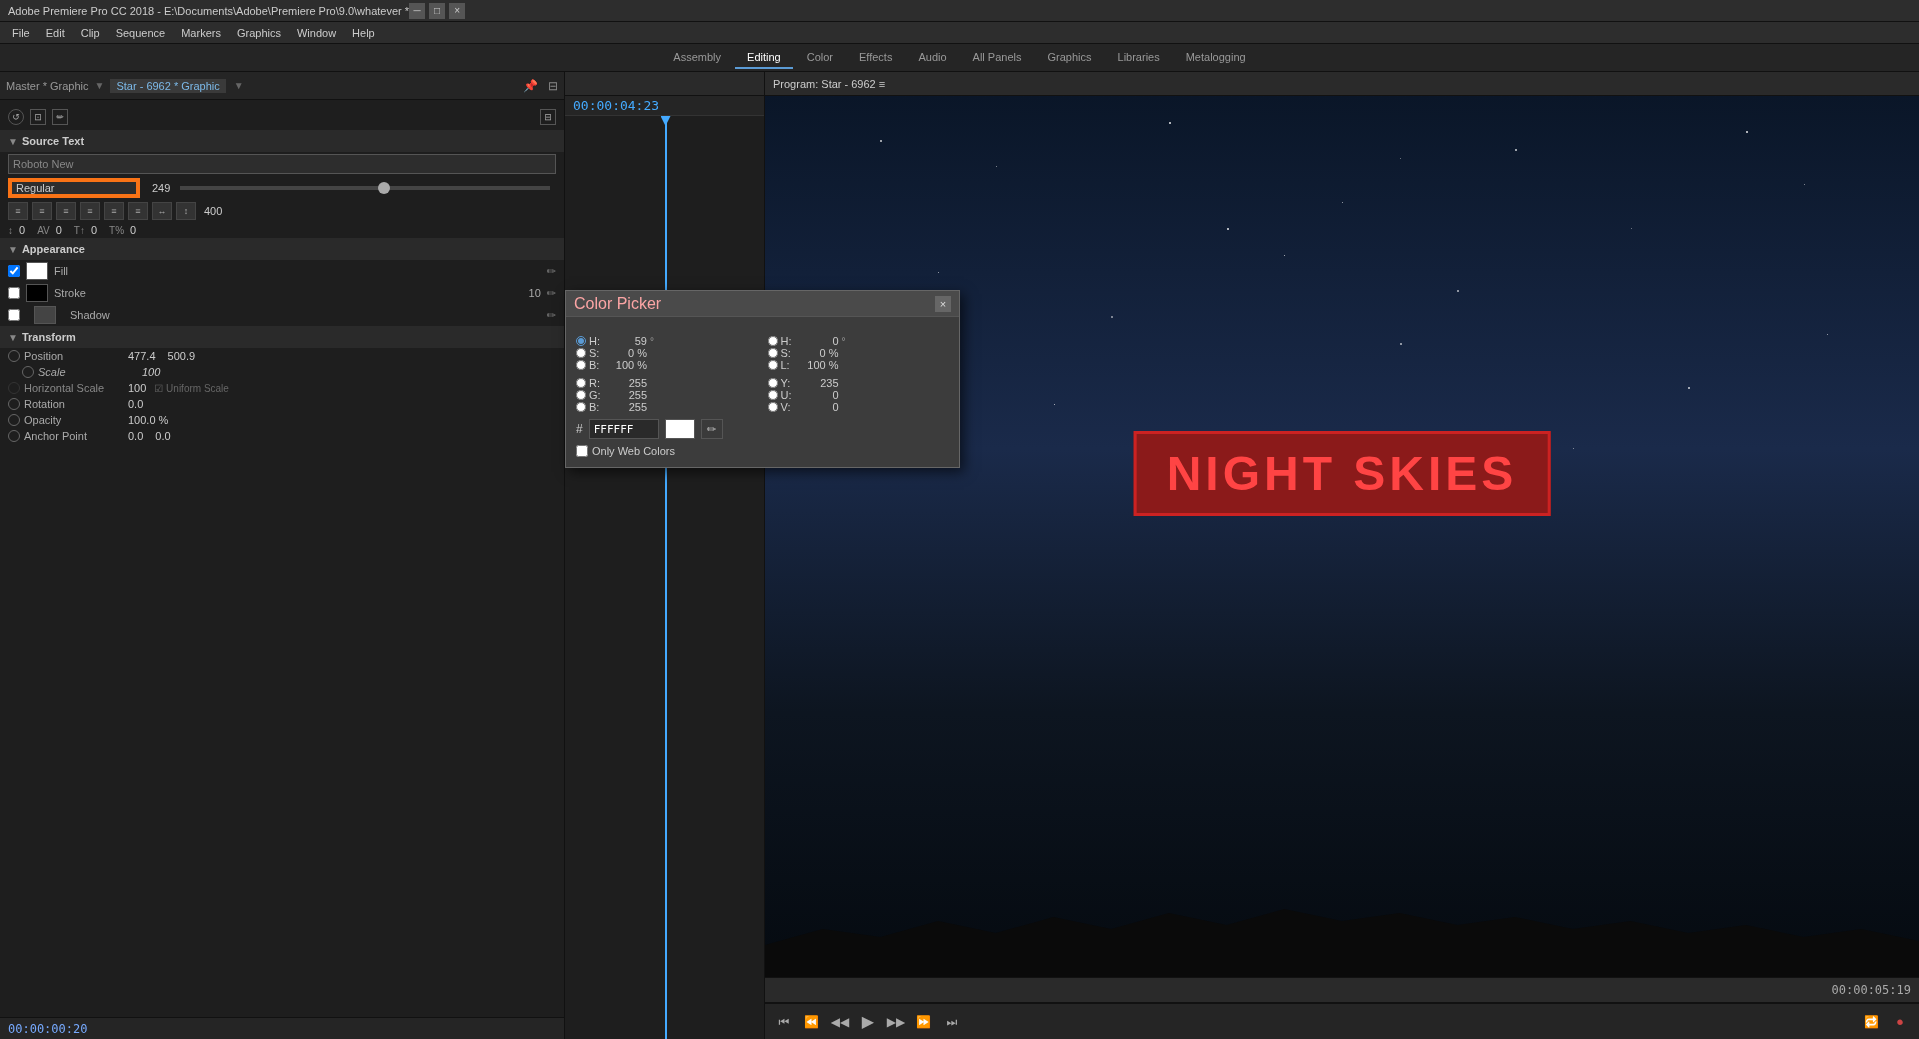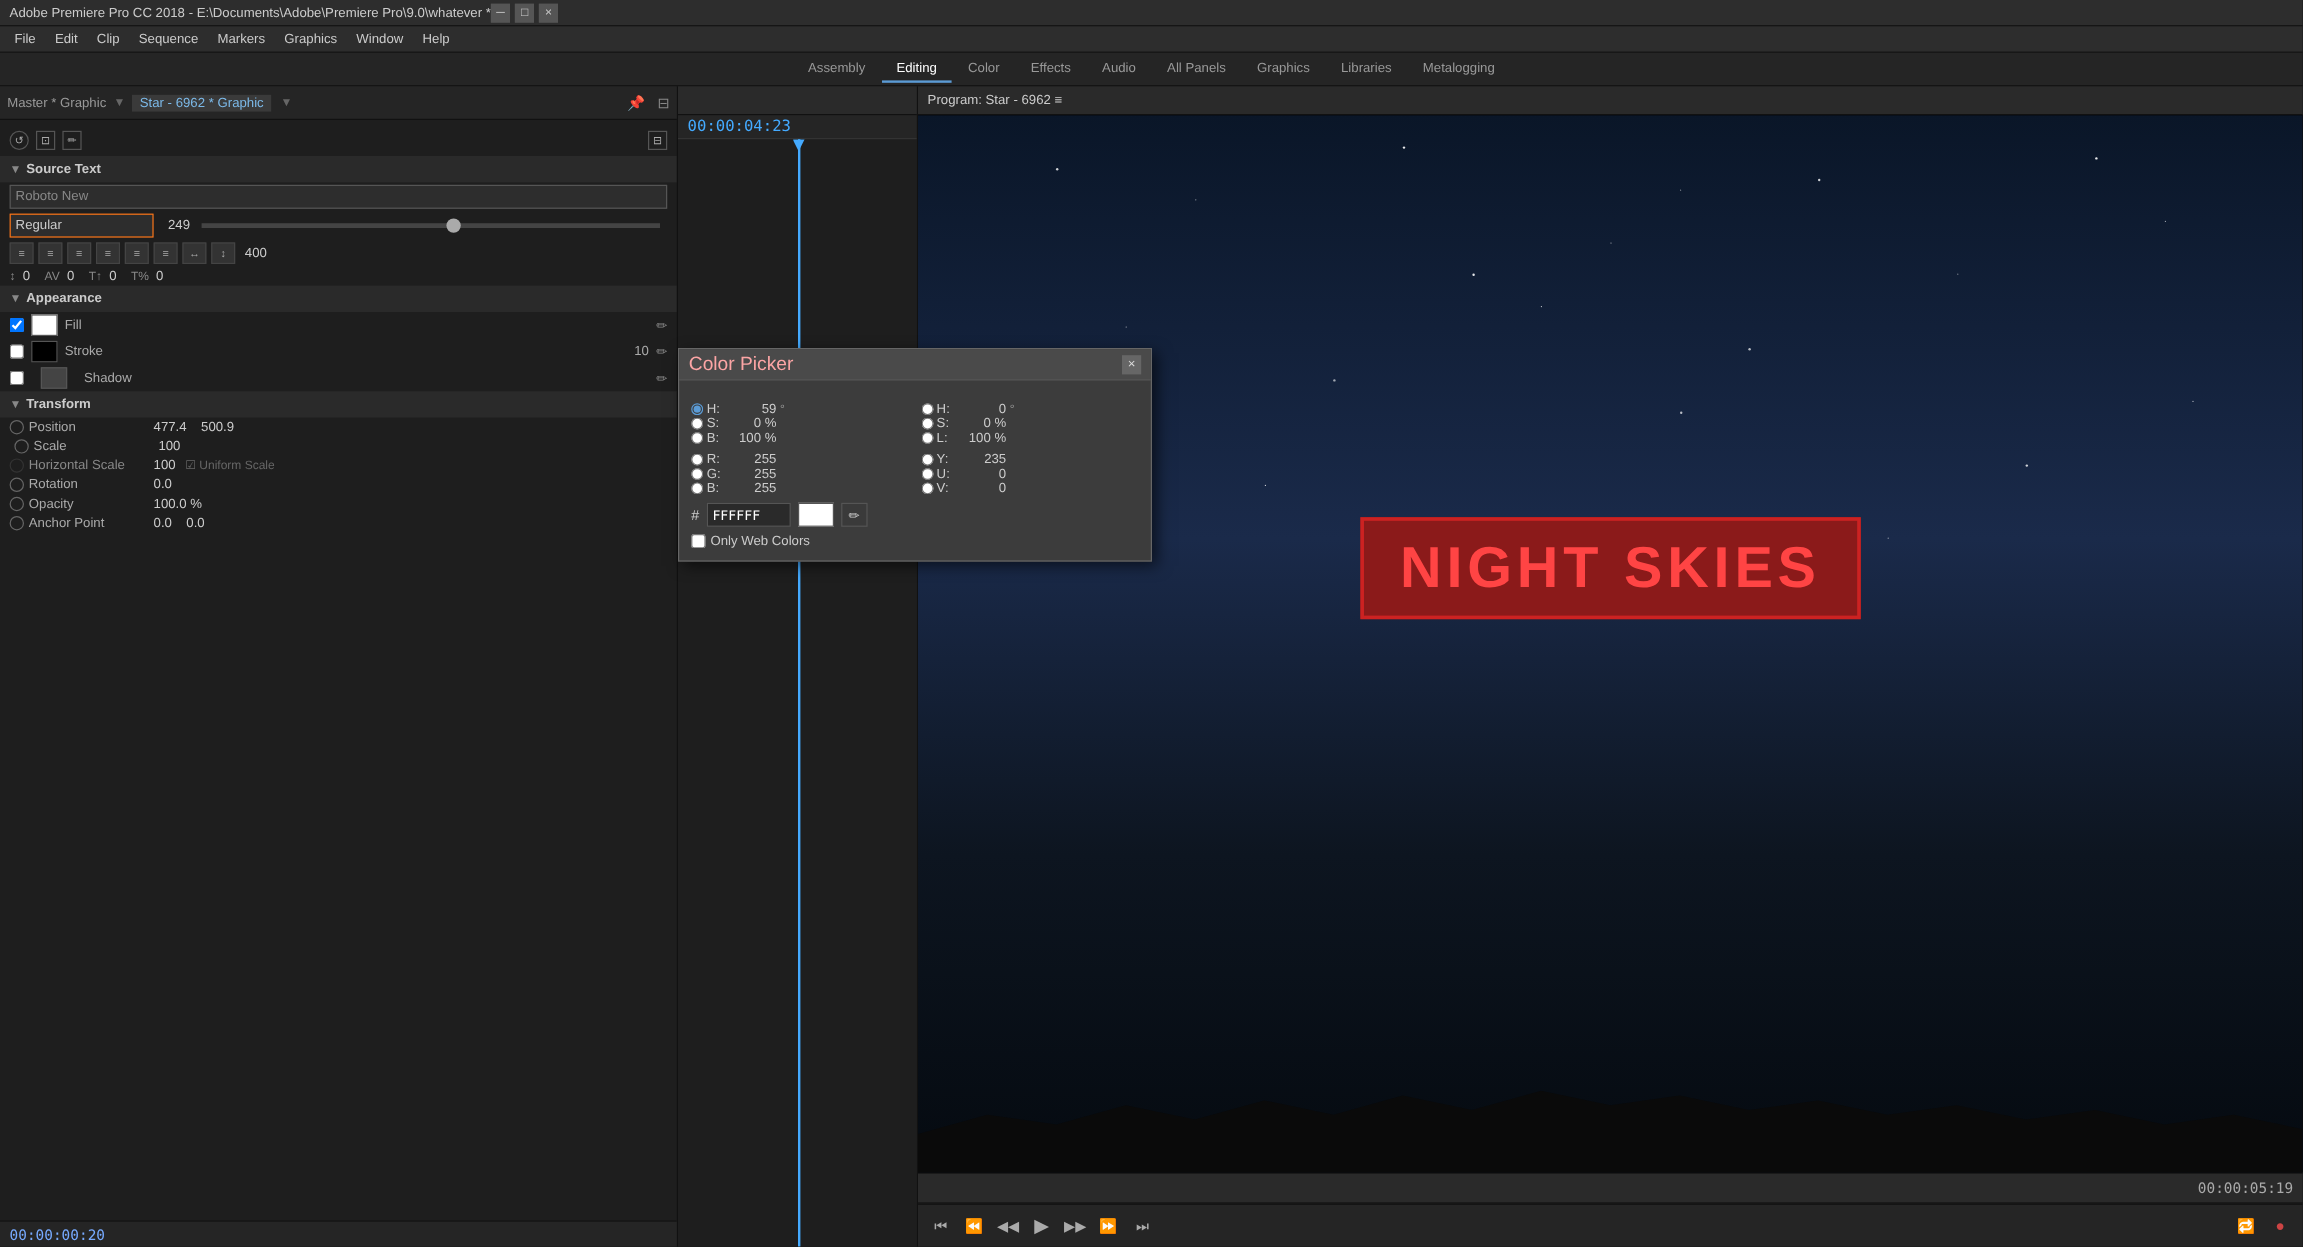--- a/index.html
+++ b/index.html
@@ -560,21 +560,21 @@
         <span>Source Text</span>
       </div>
 
       <div class="text-input-row">
         <div style="background:#2d2d2d;border:1px solid #555;padding:1px 4px;height:20px;display:flex;align-items:center;font-size:11px;color:#ccc;">
           <span style="color:#888;">Roboto New</span>
         </div>
       </div>
 
       <div class="font-row">
-        <div style="background:#2d2d2d;border:1px solid #f97316;padding:1px 4px;height:20px;display:flex;align-items:center;font-size:11px;color:#ccc;width:120px;">
+        <div style="background:#2d2d2d;border:4px solid #f97316;padding:1px 4px;height:20px;display:flex;align-items:center;font-size:11px;color:#ccc;width:132px;">
           <span>Regular</span>
         </div>
         <span style="font-size:11px;color:#ccc;margin-left:8px;">249</span>
         <div style="flex:1;height:4px;background:#444;margin:0 6px;cursor:pointer;position:relative;">
           <div style="position:absolute;left:55%;width:12px;height:12px;background:#aaa;border-radius:50%;top:-4px;transform:translateX(-50%);"></div>
         </div>
       </div>
 
       <div class="align-row">
         <button class="align-btn">≡</button>
@@ -631,21 +631,21 @@
         <span>Transform</span>
       </div>
 
       <div class="transform-row" style="padding:2px 8px; display:flex; align-items:center; gap:4px;">
         <span style="width:12px;height:12px;border-radius:50%;border:1px solid #666;display:inline-block;"></span>
         <span class="transform-label">Position</span>
         <span class="transform-value">477.4</span>
         <span class="transform-value" style="margin-left:8px;">500.9</span>
       </div>
 
-      <div class="transform-row" style="padding:2px 12px; display:flex; align-items:center; gap:4px;">
+      <div class="transform-row" style="padding:2px 22px; display:flex; align-items:center; gap:4px;font-style:italic;">
         <span style="width:12px;height:12px;border-radius:50%;border:1px solid #666;display:inline-block;"></span>
         <span class="transform-label">Scale</span>
         <span class="transform-value">100</span>
       </div>
 
       <div class="transform-row" style="padding:2px 8px; display:flex; align-items:center; gap:4px;">
         <span style="width:12px;height:12px;border-radius:50%;border:1px solid #333;display:inline-block;"></span>
         <span class="transform-label" style="color:#888;">Horizontal Scale</span>
         <span class="transform-value">100</span>
         <span style="font-size:10px;color:#666;margin-left:4px;">☑ Uniform Scale</span>

